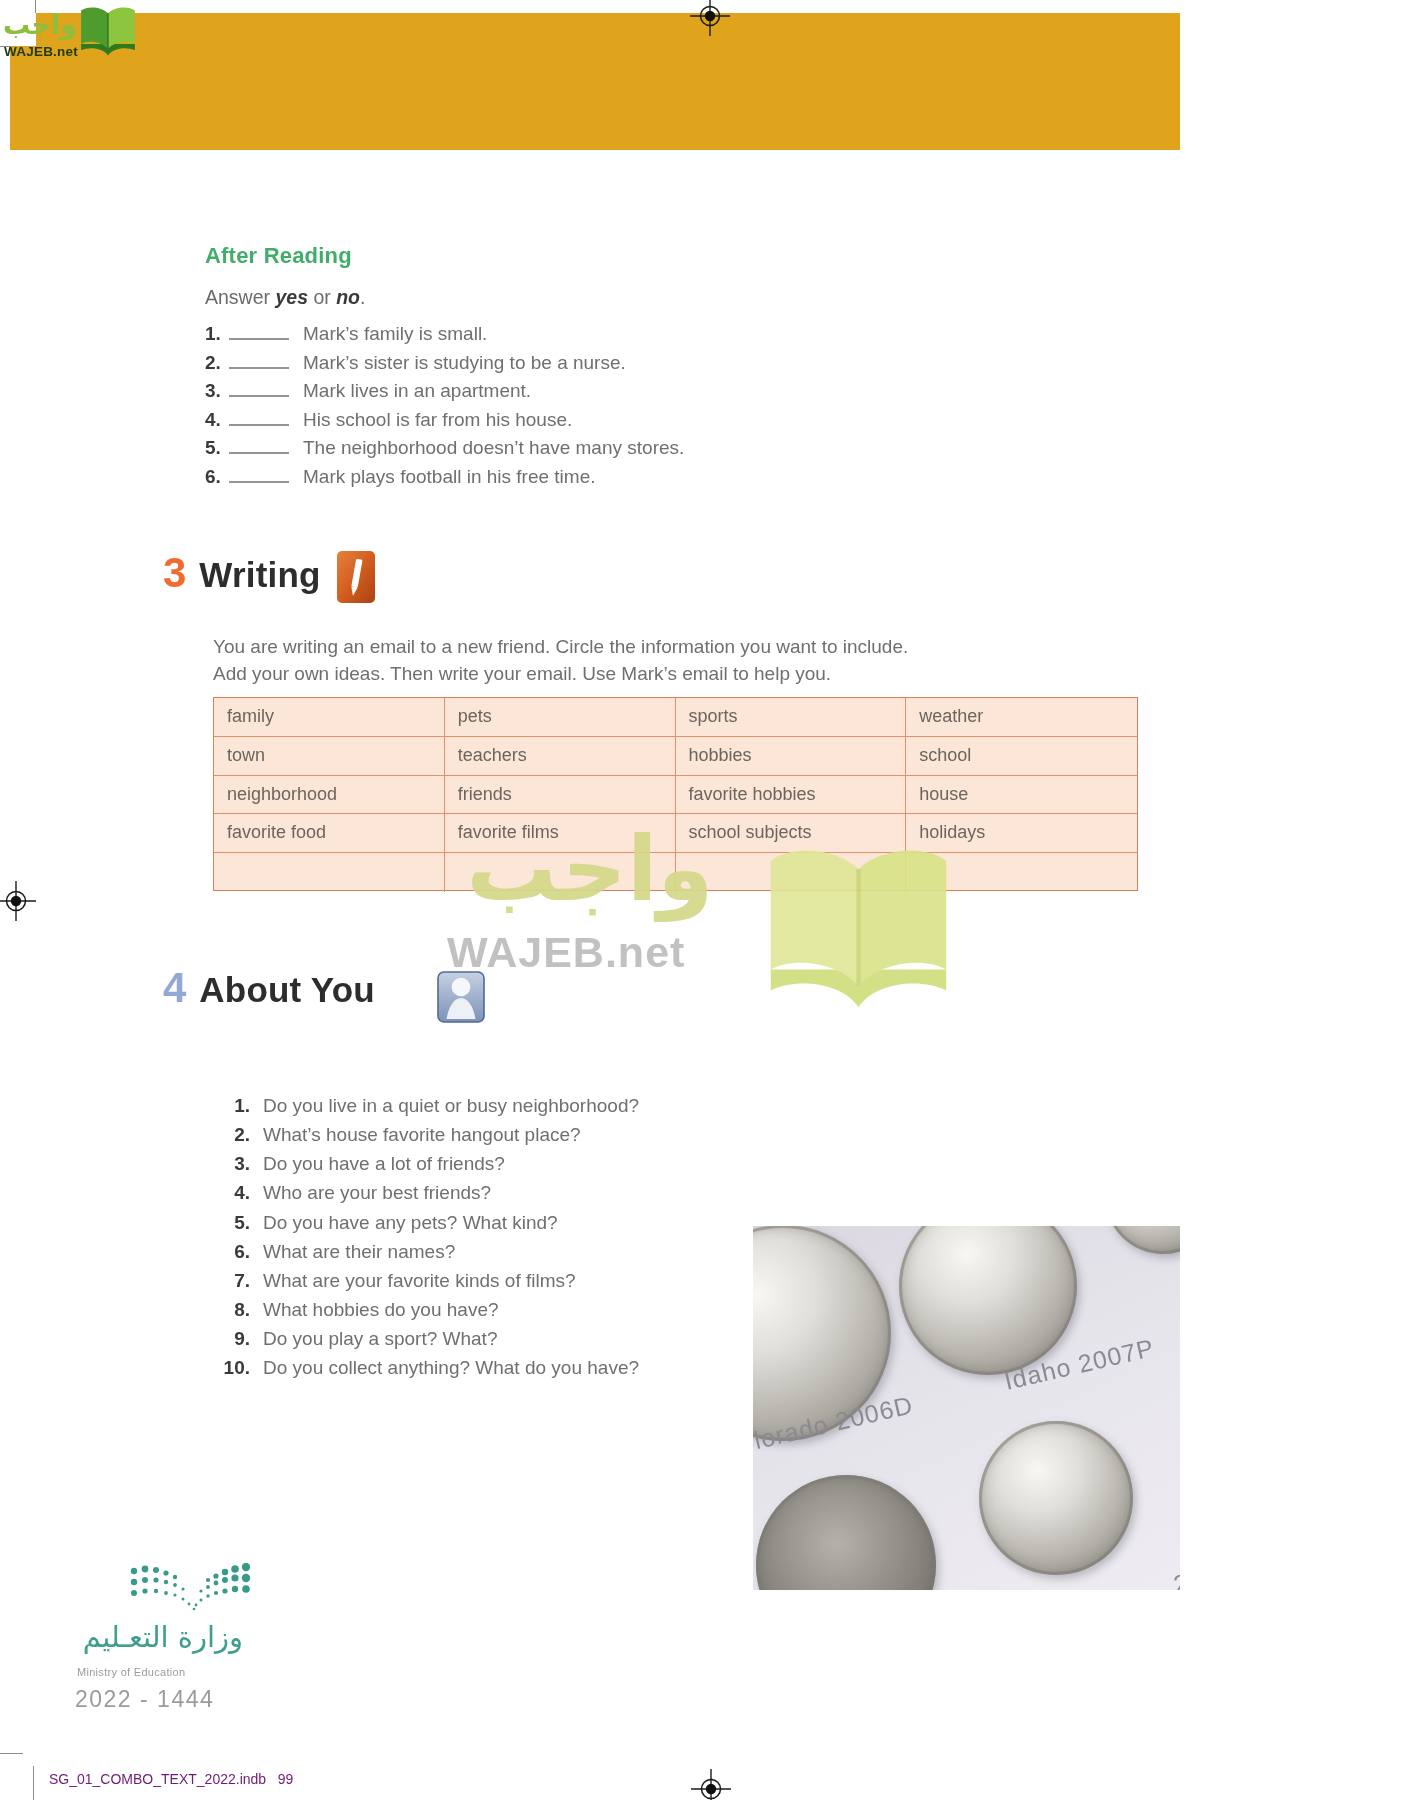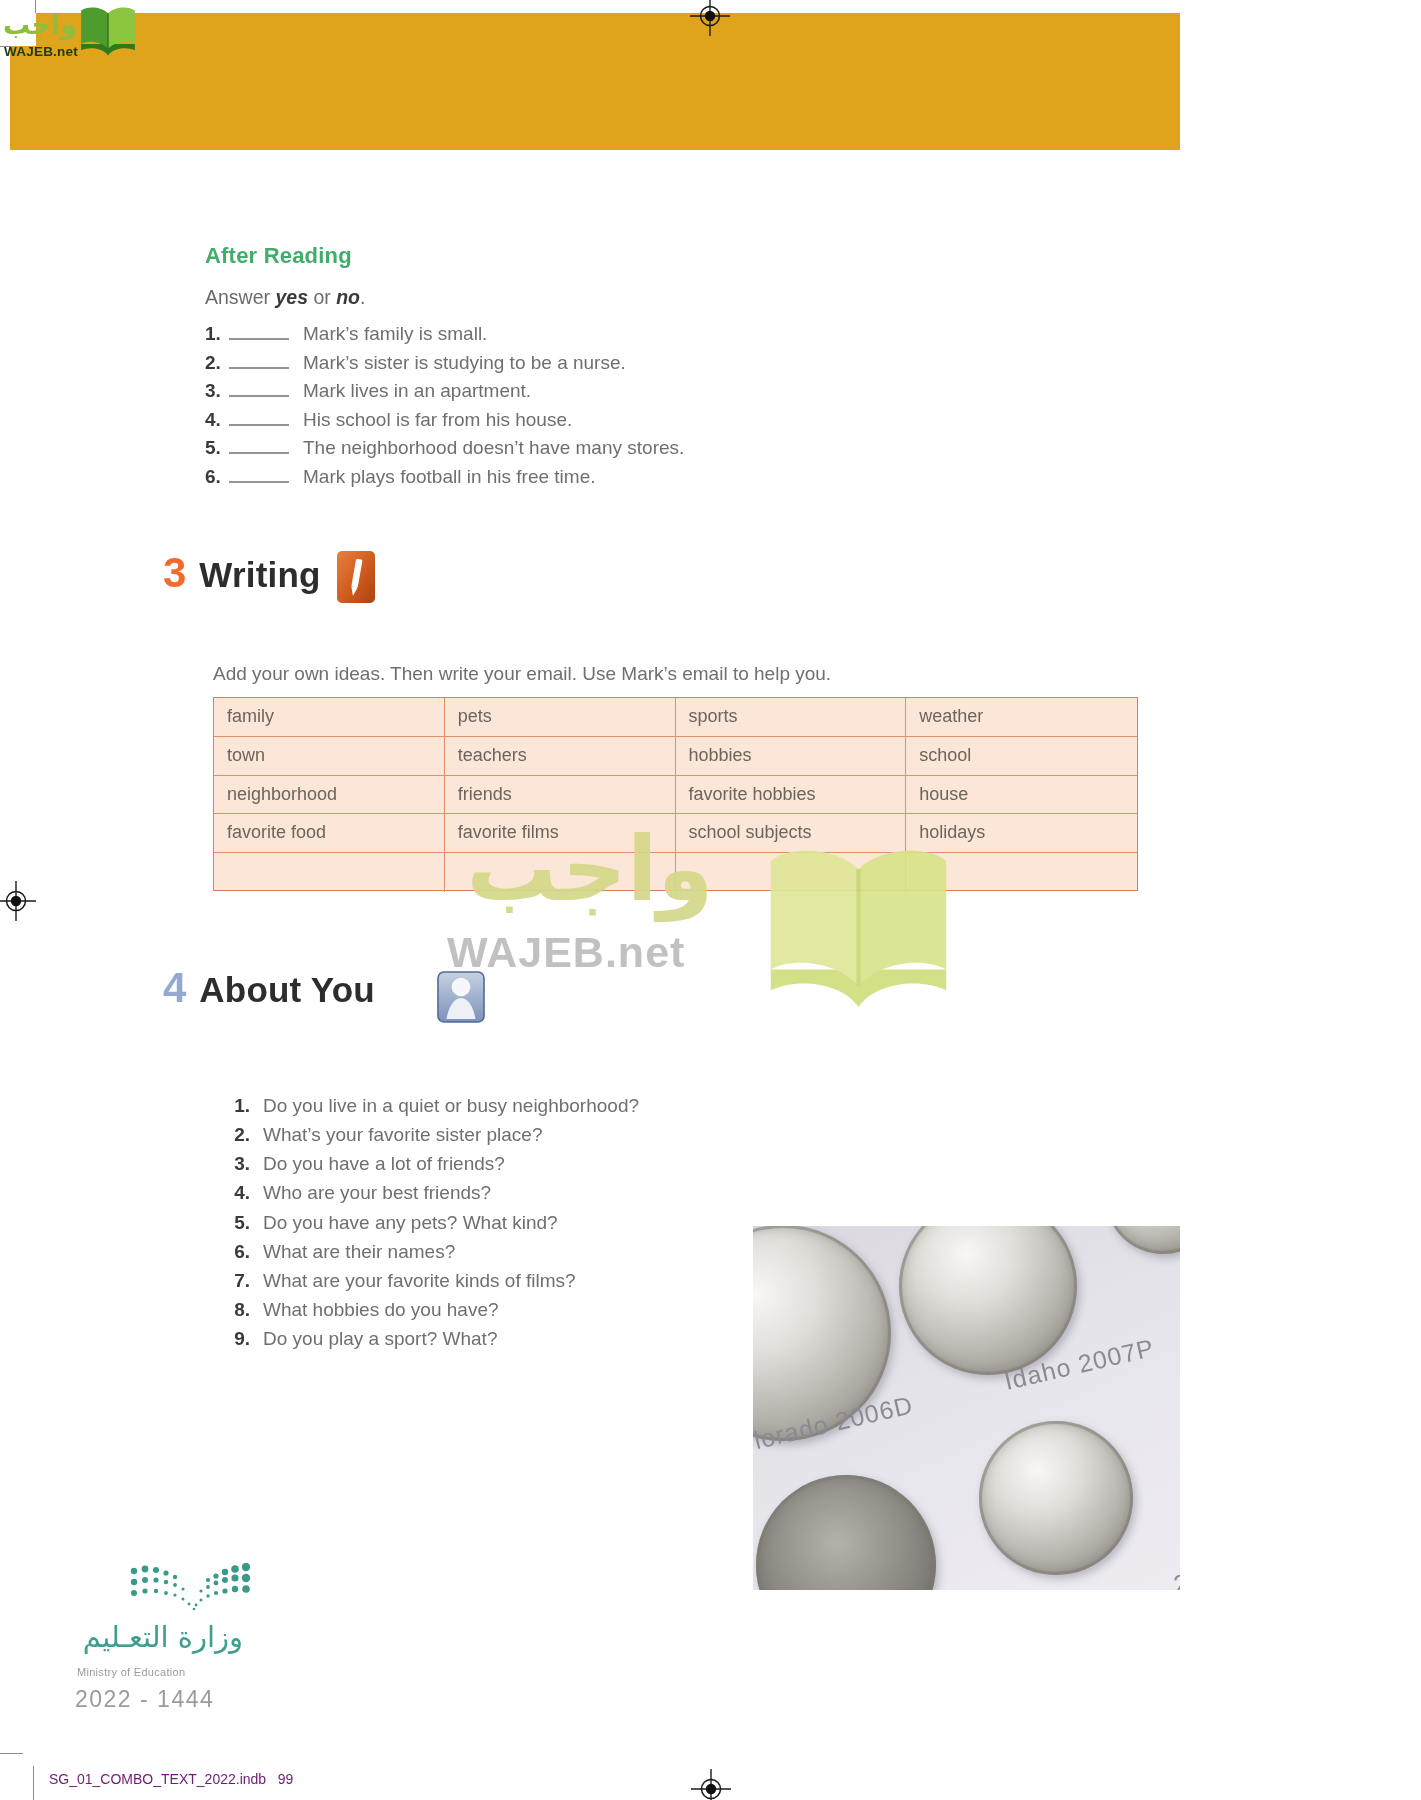--- a/index.html
+++ b/index.html
@@ -163,20 +163,21 @@
           <stop offset="1" stop-color="#a84312"></stop>
       </linearGradient>
     </defs>
     <rect x="0" y="0" width="38" height="52" rx="5" fill="url(#pg)"></rect>
     <g transform="rotate(10 19 26)">
       <rect x="16" y="8" width="6.5" height="28" rx="1.5" fill="#ffffff"></rect>
       <path d="M16 36 L19.2 45 L22.5 36 Z" fill="#ffffff"></path>
     </g>
   </svg>
 
+  <div class="abs para" style="left:213px;top:636px;">You are writing an email to a new friend. Circle the information you want to include.</div>
   <div class="abs wtable">
     <div class="wcell">family</div>
     <div class="wcell">pets</div>
     <div class="wcell">sports</div>
     <div class="wcell lastcol">weather</div>
     <div class="wcell">town</div>
     <div class="wcell">teachers</div>
     <div class="wcell">hobbies</div>
     <div class="wcell lastcol">school</div>
     <div class="wcell">neighborhood</div>
@@ -220,21 +221,21 @@
     <path d="M24 27 C31 27 36.5 36 38.5 48 L9.5 48 C11.5 36 17 27 24 27 Z" fill="#edf0f5"></path>
   </svg>
 
   <div class="abs q-list">
     <div class="q-row">
         <span class="q-num">1.</span>
         <span class="q-text">Do you live in a quiet or busy neighborhood?</span>
       </div>
     <div class="q-row">
         <span class="q-num">2.</span>
-        <span class="q-text">What’s your favorite sister place?</span>
+        <span class="q-text">What’s house favorite hangout place?</span>
       </div>
     <div class="q-row">
         <span class="q-num">3.</span>
         <span class="q-text">Do you have a lot of friends?</span>
       </div>
     <div class="q-row">
         <span class="q-num">4.</span>
         <span class="q-text">Who are your best friends?</span>
       </div>
     <div class="q-row">
@@ -249,20 +250,24 @@
         <span class="q-num">7.</span>
         <span class="q-text">What are your favorite kinds of films?</span>
       </div>
     <div class="q-row">
         <span class="q-num">8.</span>
         <span class="q-text">What hobbies do you have?</span>
       </div>
     <div class="q-row">
         <span class="q-num">9.</span>
         <span class="q-text">Do you play a sport? What?</span>
+      </div>
+    <div class="q-row">
+        <span class="q-num">10.</span>
+        <span class="q-text">Do you collect anything? What do you have?</span>
       </div>
   </div>
 
   <div class="abs photo">
     <div class="coin" style="left:-78px;top:-1px;width:216px;height:216px;"></div>
     <div class="coin" style="left:146px;top:-29px;width:178px;height:178px;"></div>
     <div class="coin" style="left:352px;top:-88px;width:116px;height:116px;"></div>
     <div class="coin" style="left:509px;top:101px;width:180px;height:180px;"></div>
     <div class="coin" style="left:226px;top:195px;width:154px;height:154px;"></div>
     <div class="coin dark" style="left:3px;top:249px;width:180px;height:180px;"></div>

